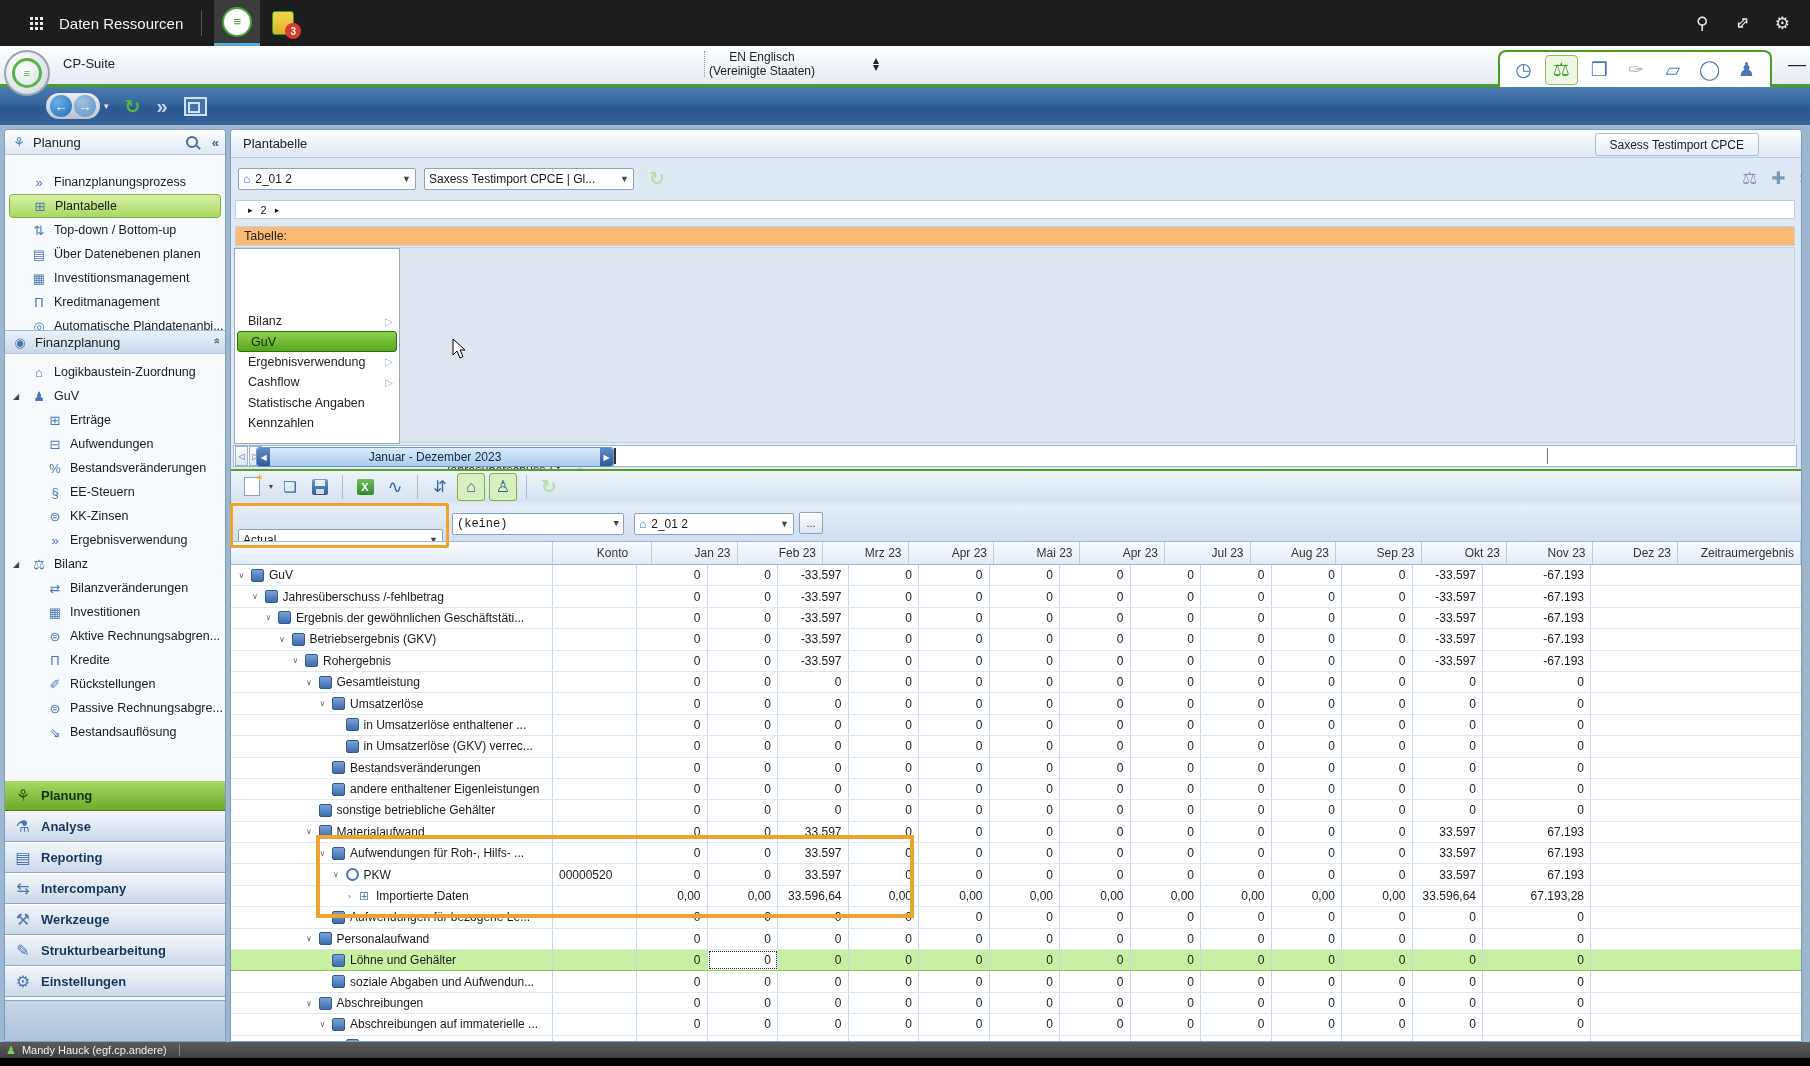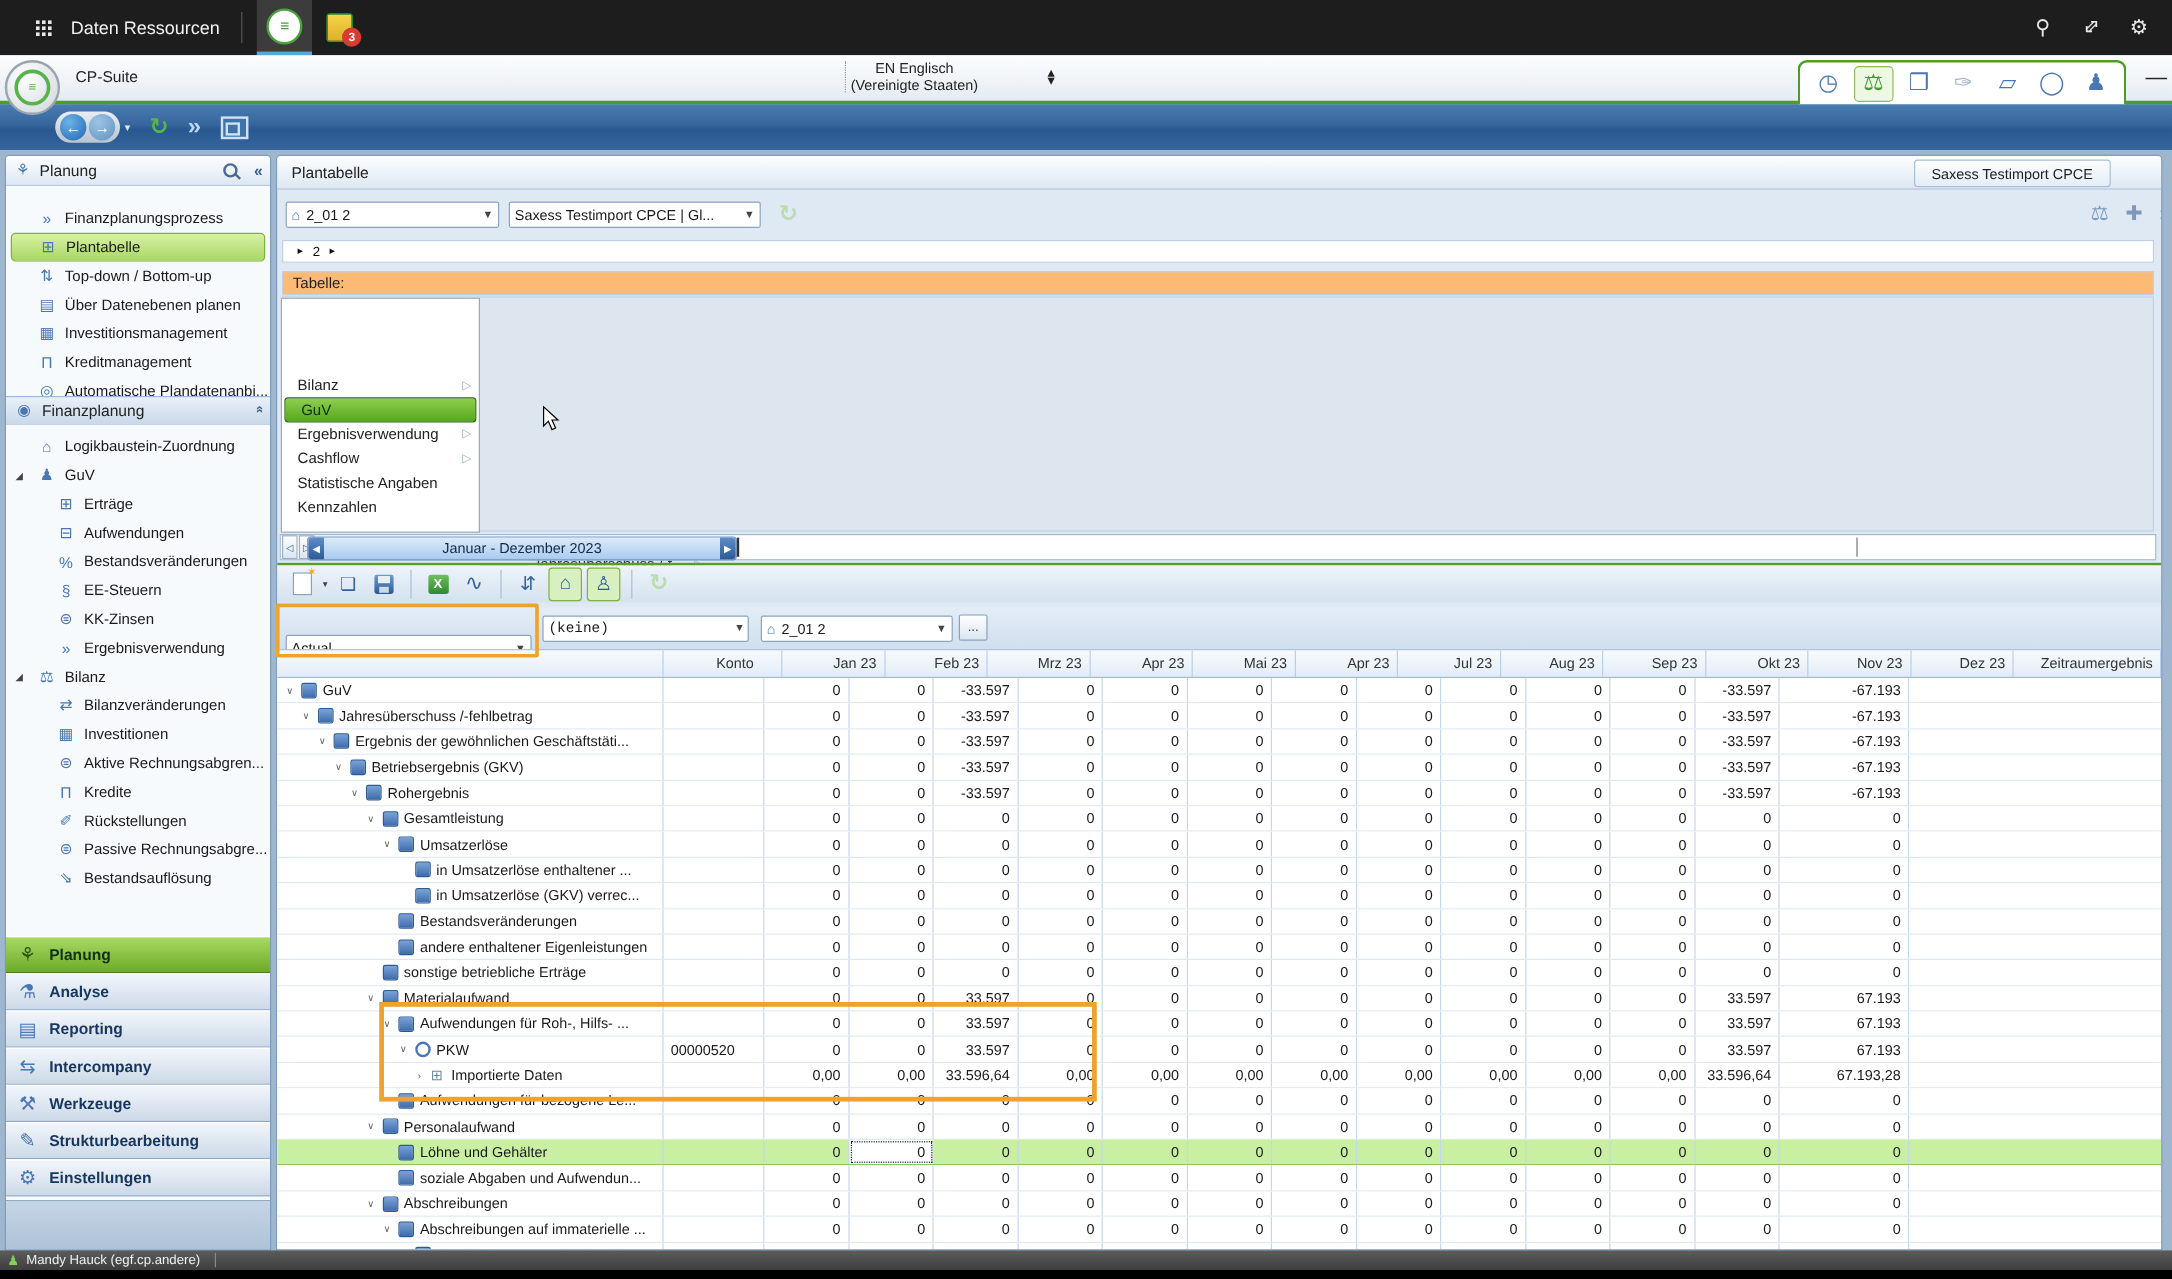--- a/index.html
+++ b/index.html
@@ -746,21 +746,21 @@
             <div class="g-c c-m">0</div>
             <div class="g-c c-m">0</div>
             <div class="g-c c-m">0</div>
             <div class="g-c c-m">0</div>
             <div class="g-c c-z">0</div>
           </div>
           <div class="g-row">
             <div class="g-c c-label" style="padding-left: 73.5px;">
               <span class="chev"></span>
               <span class="ic-node"></span>
-              <span>sonstige betriebliche Erträge</span>
+              <span>sonstige betriebliche Gehälter</span>
             </div>
             <div class="g-c c-konto"></div>
             <div class="g-c c-m">0</div>
             <div class="g-c c-m">0</div>
             <div class="g-c c-m">0</div>
             <div class="g-c c-m">0</div>
             <div class="g-c c-m">0</div>
             <div class="g-c c-m">0</div>
             <div class="g-c c-m">0</div>
             <div class="g-c c-m">0</div>

